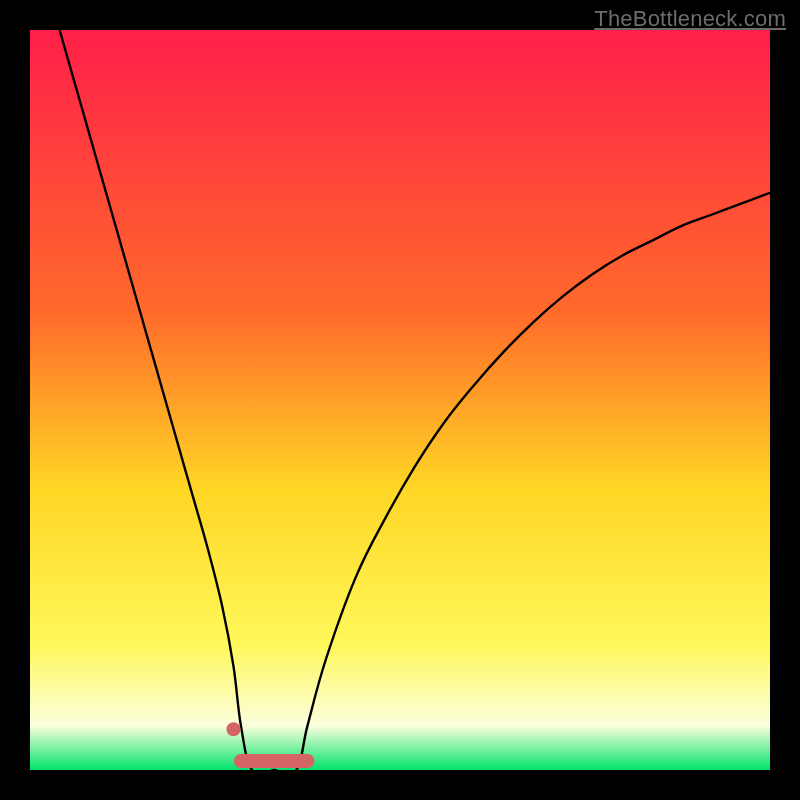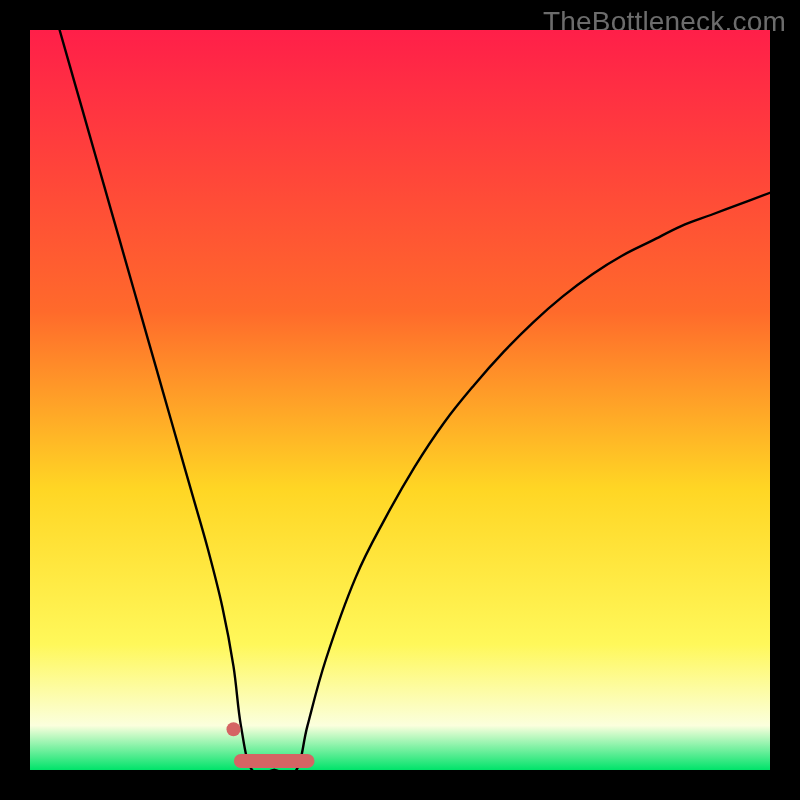--- a/index.html
+++ b/index.html
@@ -25,24 +25,25 @@
     top: 30px;
     width: 740px;
     height: 740px;
     overflow: hidden;
   }
   .watermark {
     position: absolute;
     top: 6px;
     right: 14px;
     color: #6c6c6c;
-    font-size: 28px;
+    font-size: 22px;
     font-weight: 500;
     letter-spacing: 0.2px;
     user-select: none;
+    text-decoration: underline;
   }
   svg {
     display: block;
   }
 </style>
 </head>
 <body>
 
 <div class="frame">
 

